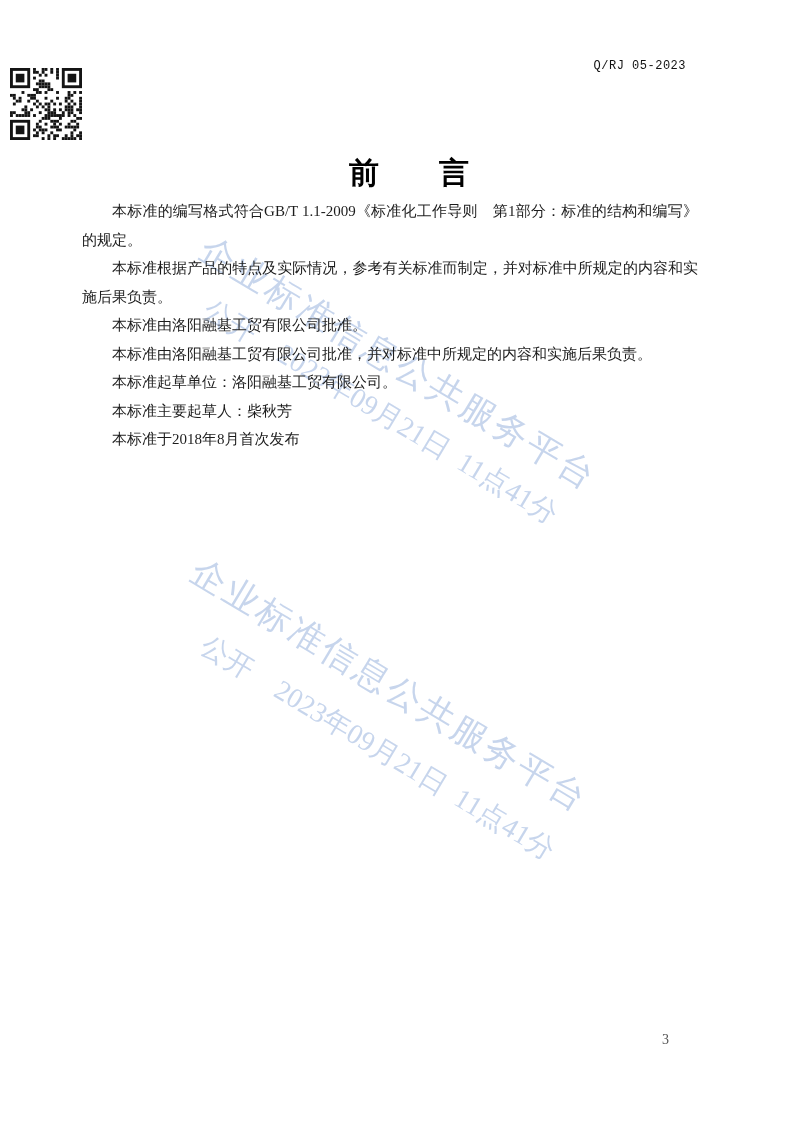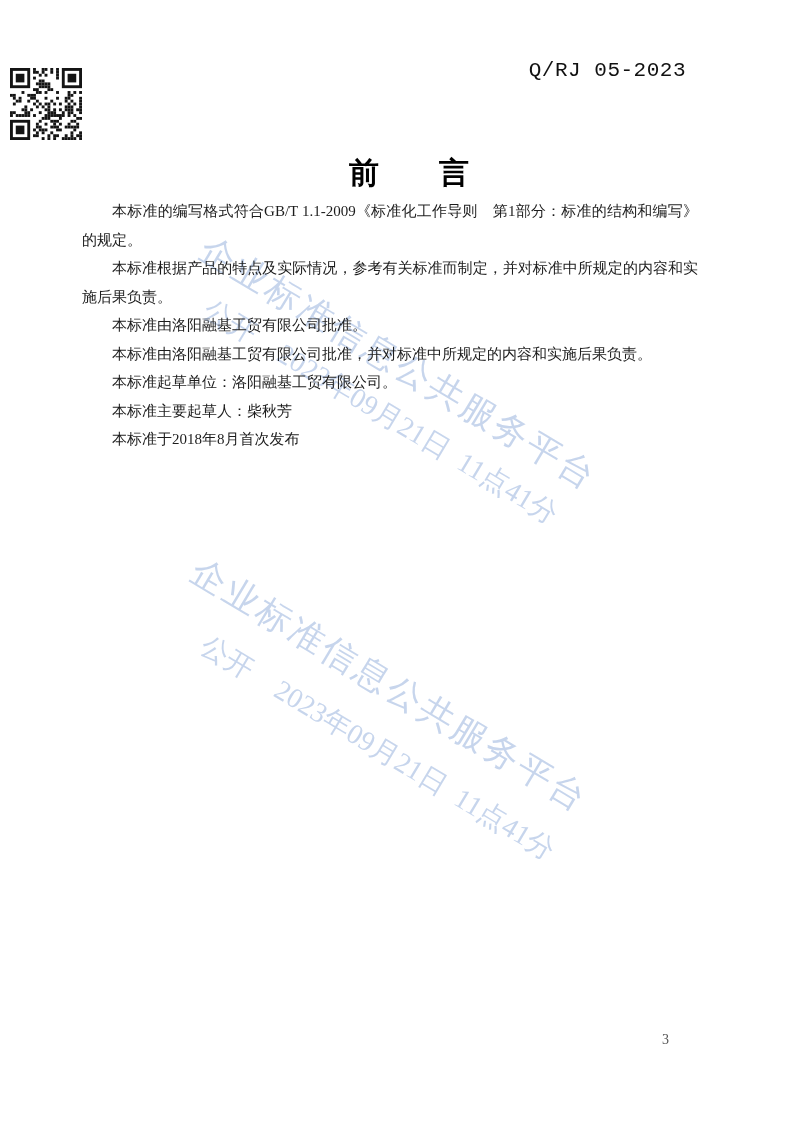--- a/index.html
+++ b/index.html
@@ -10,21 +10,21 @@
   }
   .page{position:absolute;inset:0;overflow:hidden;background:#fff;}
 
   
   #qr{position:absolute;left:10px;top:68px;width:72px;height:72px;}
 
   
   .doc-code{
     position:absolute;top:59px;right:108px;
     font-family:"Liberation Mono","DejaVu Sans Mono",monospace;
-    font-size:21px;letter-spacing:.5px;color:#111;z-index:3;
+    font-size:12px;letter-spacing:.5px;color:#111;z-index:3;
   }
 
   
   .title{
     position:absolute;top:141px;left:0;width:100%;margin:12px;
     text-align:center;font-size:30px;font-weight:bold;color:#000;
     font-family:"Liberation Sans","DejaVu Sans",sans-serif;z-index:3;
   }
 
   

